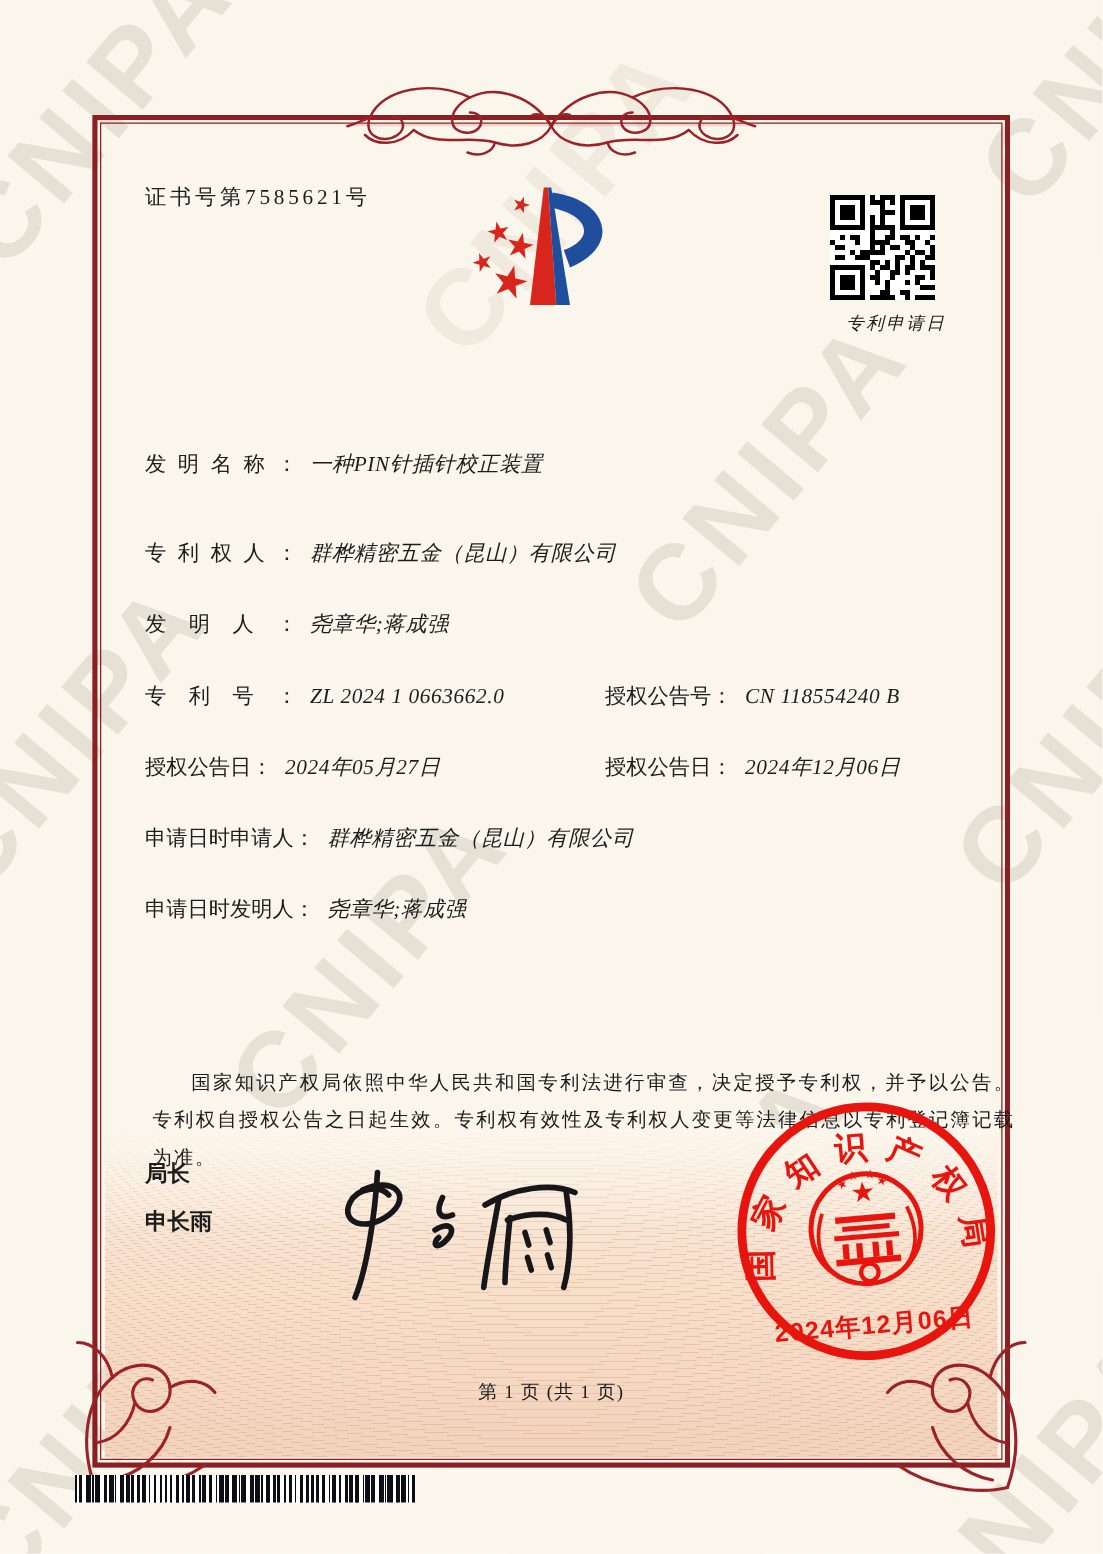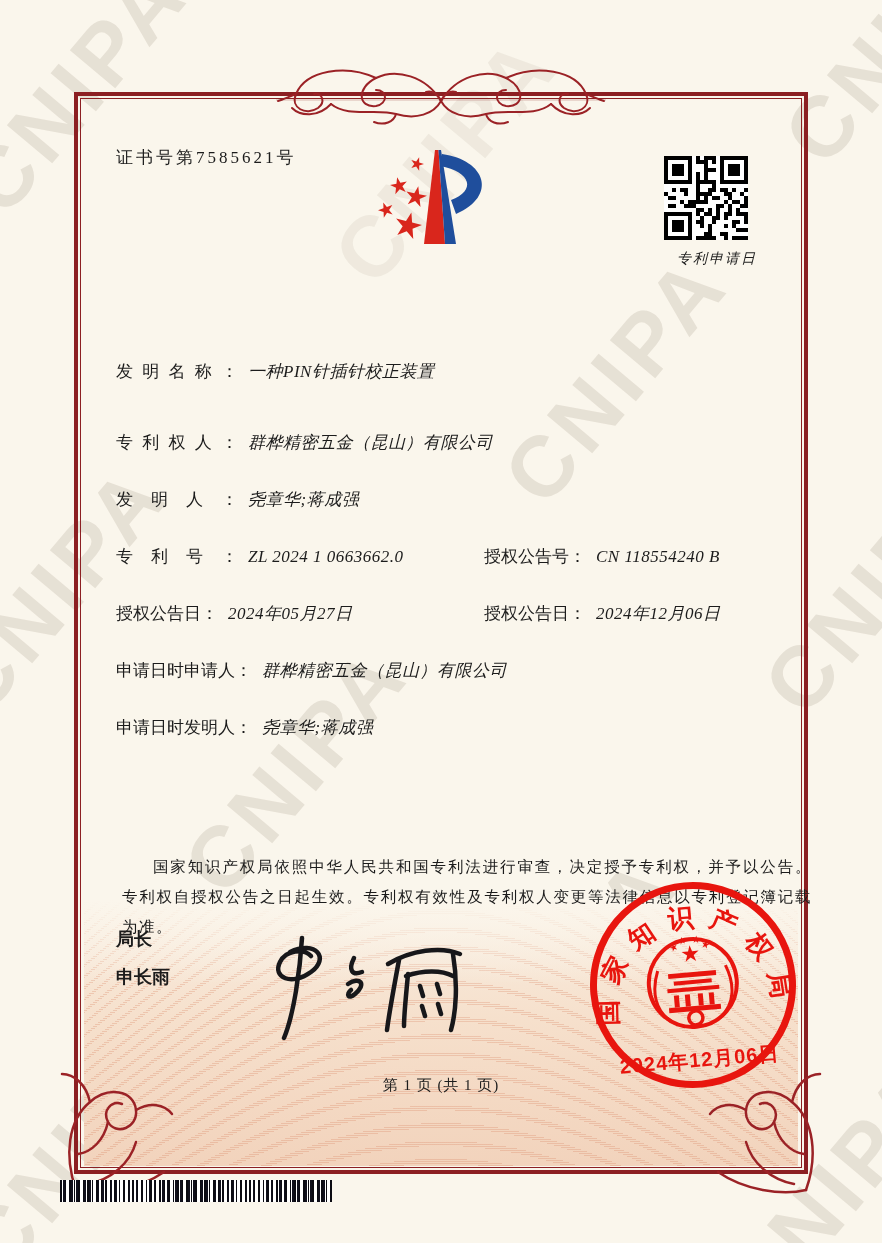--- a/index.html
+++ b/index.html
@@ -67,21 +67,21 @@
     position:absolute; left:590px; top:882px; width:206px; height:206px; z-index:6;
     transform:rotate(-5deg);
   }
   .seal-ring{position:absolute; inset:0; border:7px solid #e8150e; border-radius:50%;}
   .seal-date{
     position:absolute; bottom:14px; left:0; width:100%; text-align:center;
     color:#e8150e; font-size:20px; font-weight:600; letter-spacing:1px; z-index:2;
     font-family:"Liberation Sans","DejaVu Sans",sans-serif;
   }
   
-  .page-footer{position:absolute; left:0; top:1076px; width:100%; text-align:center; font-size:15px; z-index:5; letter-spacing:1px;}
+  .page-footer{position:absolute; left:0; top:1104px; width:100%; text-align:center; font-size:15px; z-index:5; letter-spacing:1px;}
   .barcode{
     position:absolute; left:60px; top:1180px; width:272px; height:22px; z-index:5;
     background:
       repeating-linear-gradient(90deg,#0b0b12 0 2px,#fff 2px 5px,#0b0b12 5px 6px,#fff 6px 9px),
       repeating-linear-gradient(90deg,#fff 0 3px,#10101c 3px 5px,#fff 5px 11px,#10101c 11px 13px);
     background-blend-mode:darken;
   }
 </style>
 </head>
 <body>

